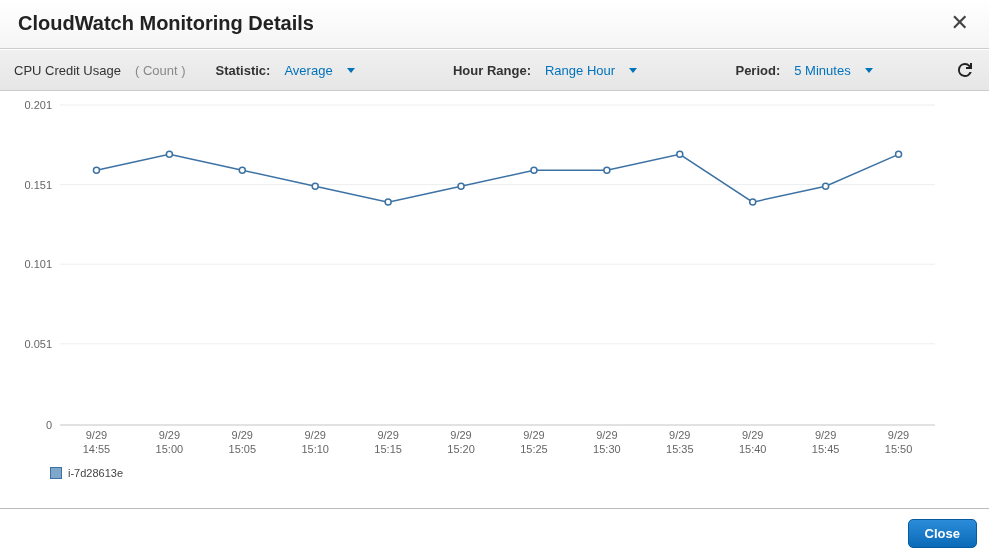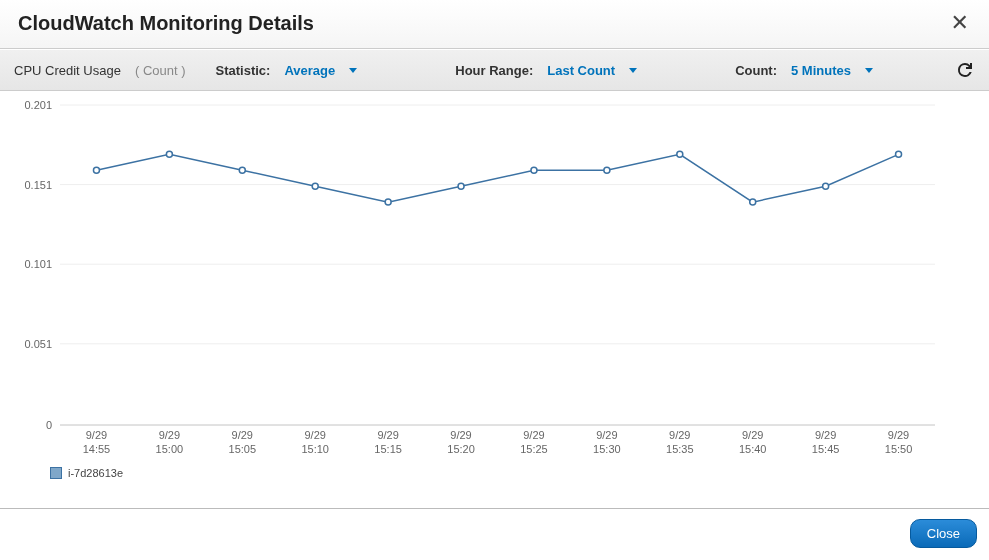--- a/index.html
+++ b/index.html
@@ -5,30 +5,30 @@
 *{box-sizing:border-box;margin:0;padding:0}
 body{font-family:Arial,Helvetica,sans-serif;width:989px;height:560px;background:#fff;color:#333;font-size:13px}
 .dialog{width:100%;height:100%;display:flex;flex-direction:column}
 .header{display:flex;align-items:center;justify-content:space-between;padding:10px 18px 12px;border-bottom:1px solid #ccc;background:linear-gradient(#fff,#f5f5f5)}
 .header h1{font-size:20px;font-weight:700;color:#222}
 .close-x{font-size:22px;line-height:1;cursor:pointer;color:#444;padding:2px}
 .toolbar{display:flex;align-items:center;gap:14px;padding:10px 14px;background:linear-gradient(#f0f0f0,#e6e6e6);border-bottom:1px solid #ccc;border-top:1px solid #fff}
 .metric-name{font-weight:400}
 .metric-unit{color:#888}
 .tb-label{font-weight:700;color:#333;margin-left:16px}
-.tb-link{color:#0073bb;font-weight:700;display:inline-flex;align-items:center;gap:14px;cursor:pointer}
+.tb-link{color:#0073bb;font-weight:400;display:inline-flex;align-items:center;gap:14px;cursor:pointer}
 .chev{width:0;height:0;border-left:4px solid transparent;border-right:4px solid transparent;border-top:5px solid #0073bb;display:inline-block}
 .spacer{flex:1}
 .refresh{cursor:pointer;color:#222}
 .chart-area{flex:1;padding:4px 10px 0 10px;position:relative}
 svg{display:block}
 .legend{display:flex;align-items:center;gap:6px;font-size:11px;color:#444;padding:2px 0 6px 40px}
 .leg-sw{width:12px;height:12px;border:1px solid #3c72a3;background:#7fa7c9}
 .footer{border-top:1px solid #bbb;padding:10px 12px 12px;display:flex;justify-content:flex-end}
-.btn-close{background:linear-gradient(#2b8cd9,#0a6ab8);color:#fff;font-weight:400;border:1px solid #065a9e;border-radius:10px;padding:6px 16px;cursor:pointer;font-size:13px}
+.btn-close{background:linear-gradient(#2b8cd9,#0a6ab8);color:#fff;font-weight:700;border:1px solid #065a9e;border-radius:5px;padding:6px 16px;cursor:pointer;font-size:13px}
 .axis-txt{font-size:11px;fill:#666}
 .tick-line{stroke:#ccc;stroke-width:1}
 .grid-line{stroke:#eee;stroke-width:1}
 .data-line{stroke:#3c72a3;stroke-width:1.5;fill:none}
 .data-pt{fill:#fff;stroke:#3c72a3;stroke-width:1.5}
 </style>
 </head>
 <body>
 
 <div class="dialog">
@@ -41,25 +41,25 @@
     <span class="metric-name">CPU Credit Usage</span>
     <span class="metric-unit">( Count )</span>
     <span class="tb-label">Statistic:</span>
     <span class="tb-link">
       <span>Average</span>
       <span class="chev"></span>
     </span>
     <span class="spacer"></span>
     <span class="tb-label">Hour Range:</span>
     <span class="tb-link">
-      <span>Last Count</span>
+      <span>Range Hour</span>
       <span class="chev"></span>
     </span>
     <span class="spacer"></span>
-    <span class="tb-label">Count:</span>
+    <span class="tb-label">Period:</span>
     <span class="tb-link">
       <span>5 Minutes</span>
       <span class="chev"></span>
     </span>
     <span class="spacer"></span>
     <span class="refresh">
       <svg width="20" height="20" viewBox="0 0 20 20">
           <path d="M10 3a7 7 0 1 0 6.7 9h-2.2A5 5 0 1 1 10 5c1.6 0 3 .8 3.9 2H11v2h6V3h-2v2.2A7 7 0 0 0 10 3z" fill="#222"></path>
         </svg>
     </span>

